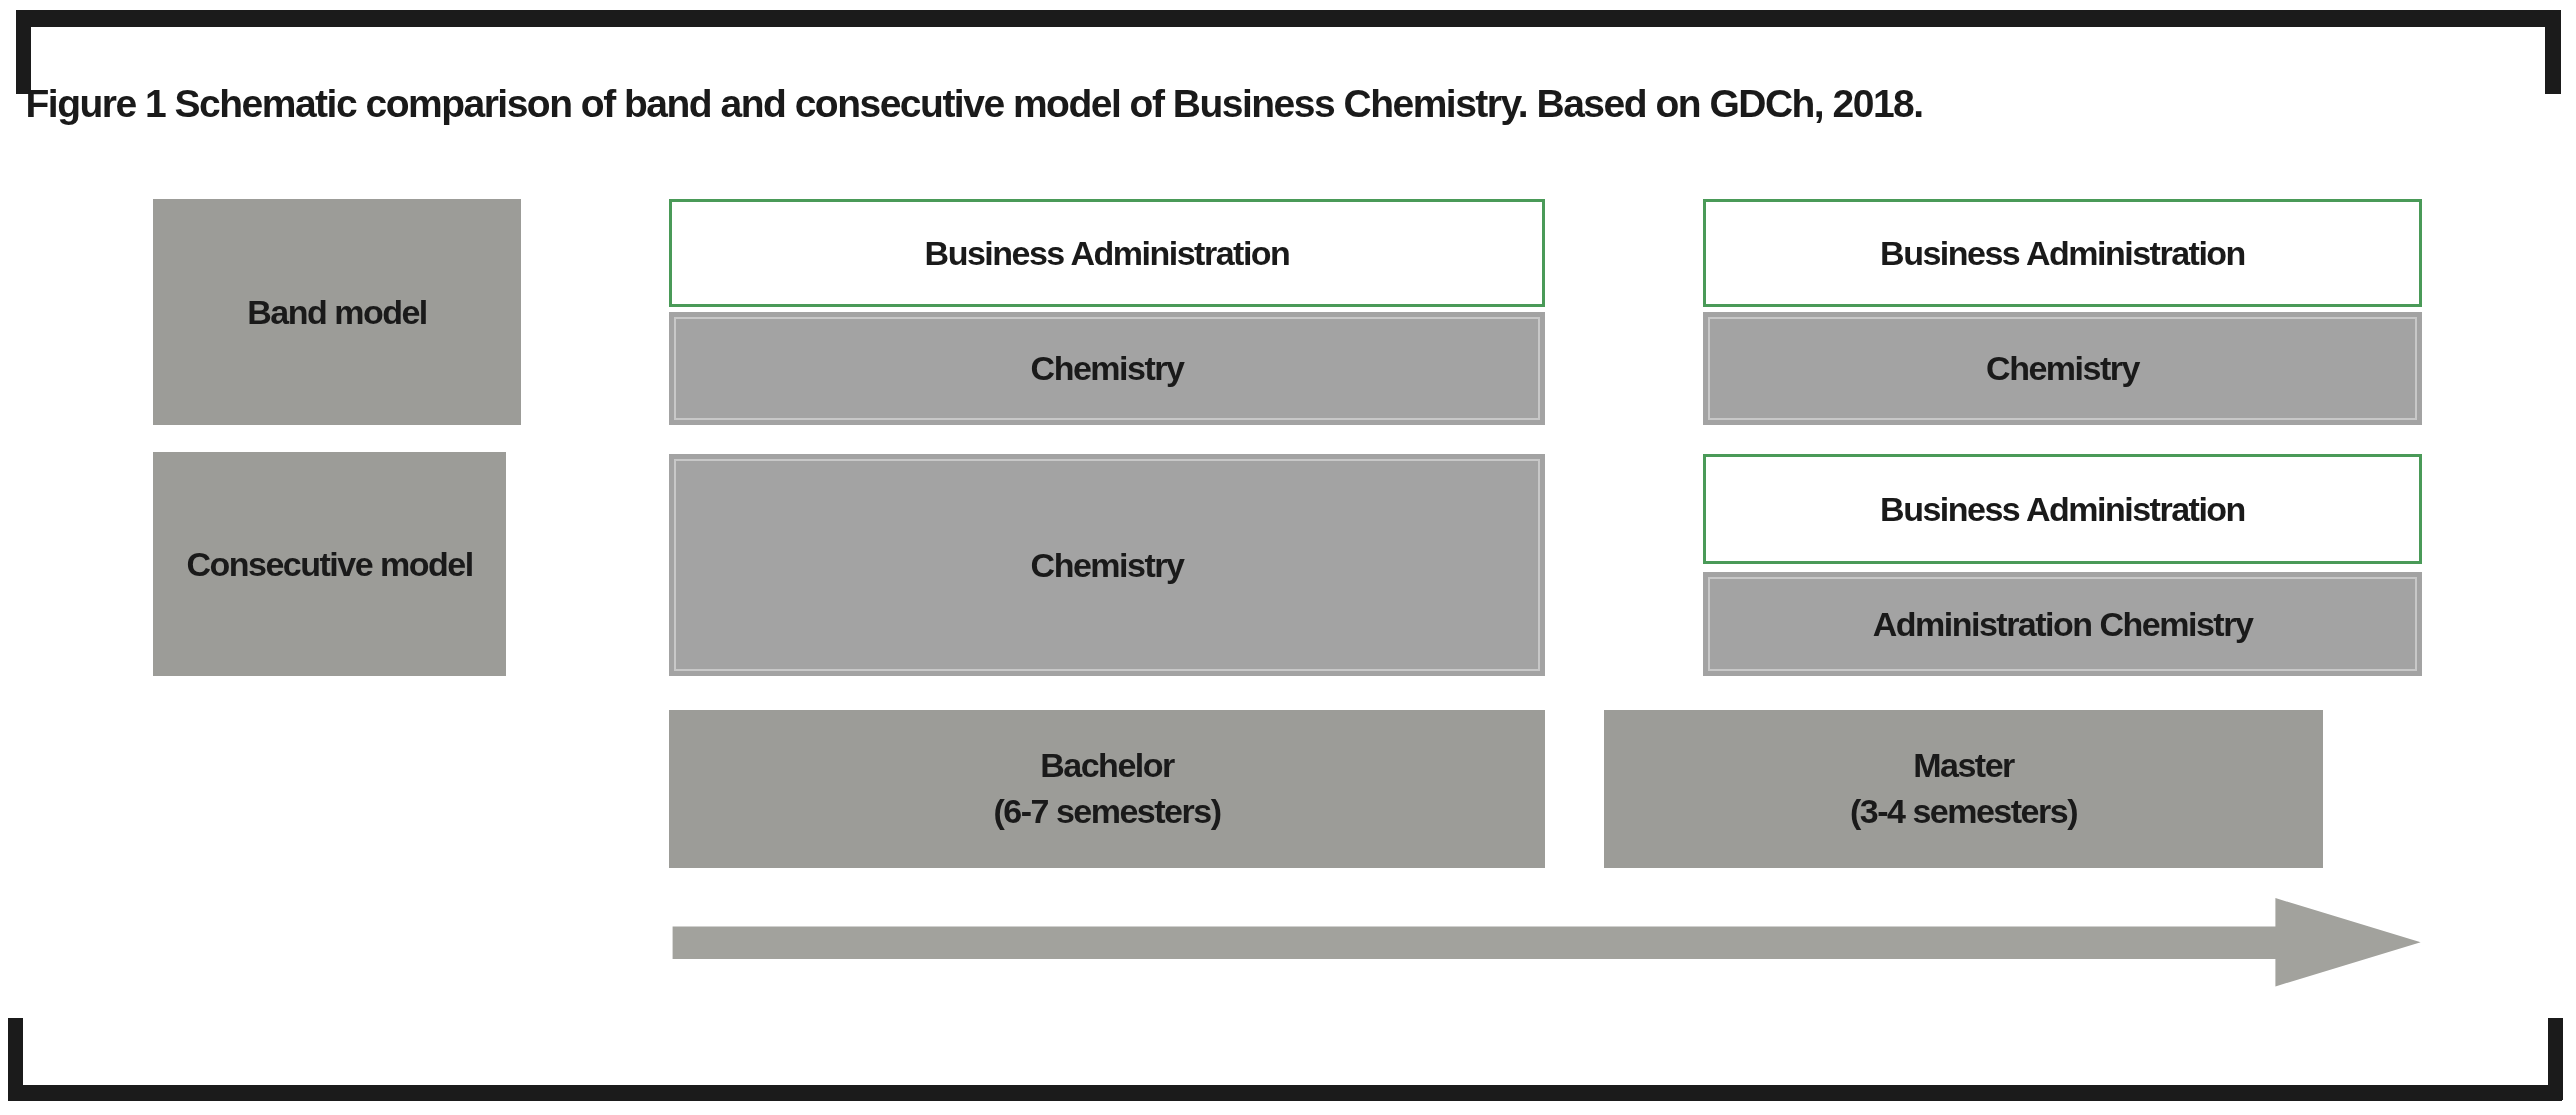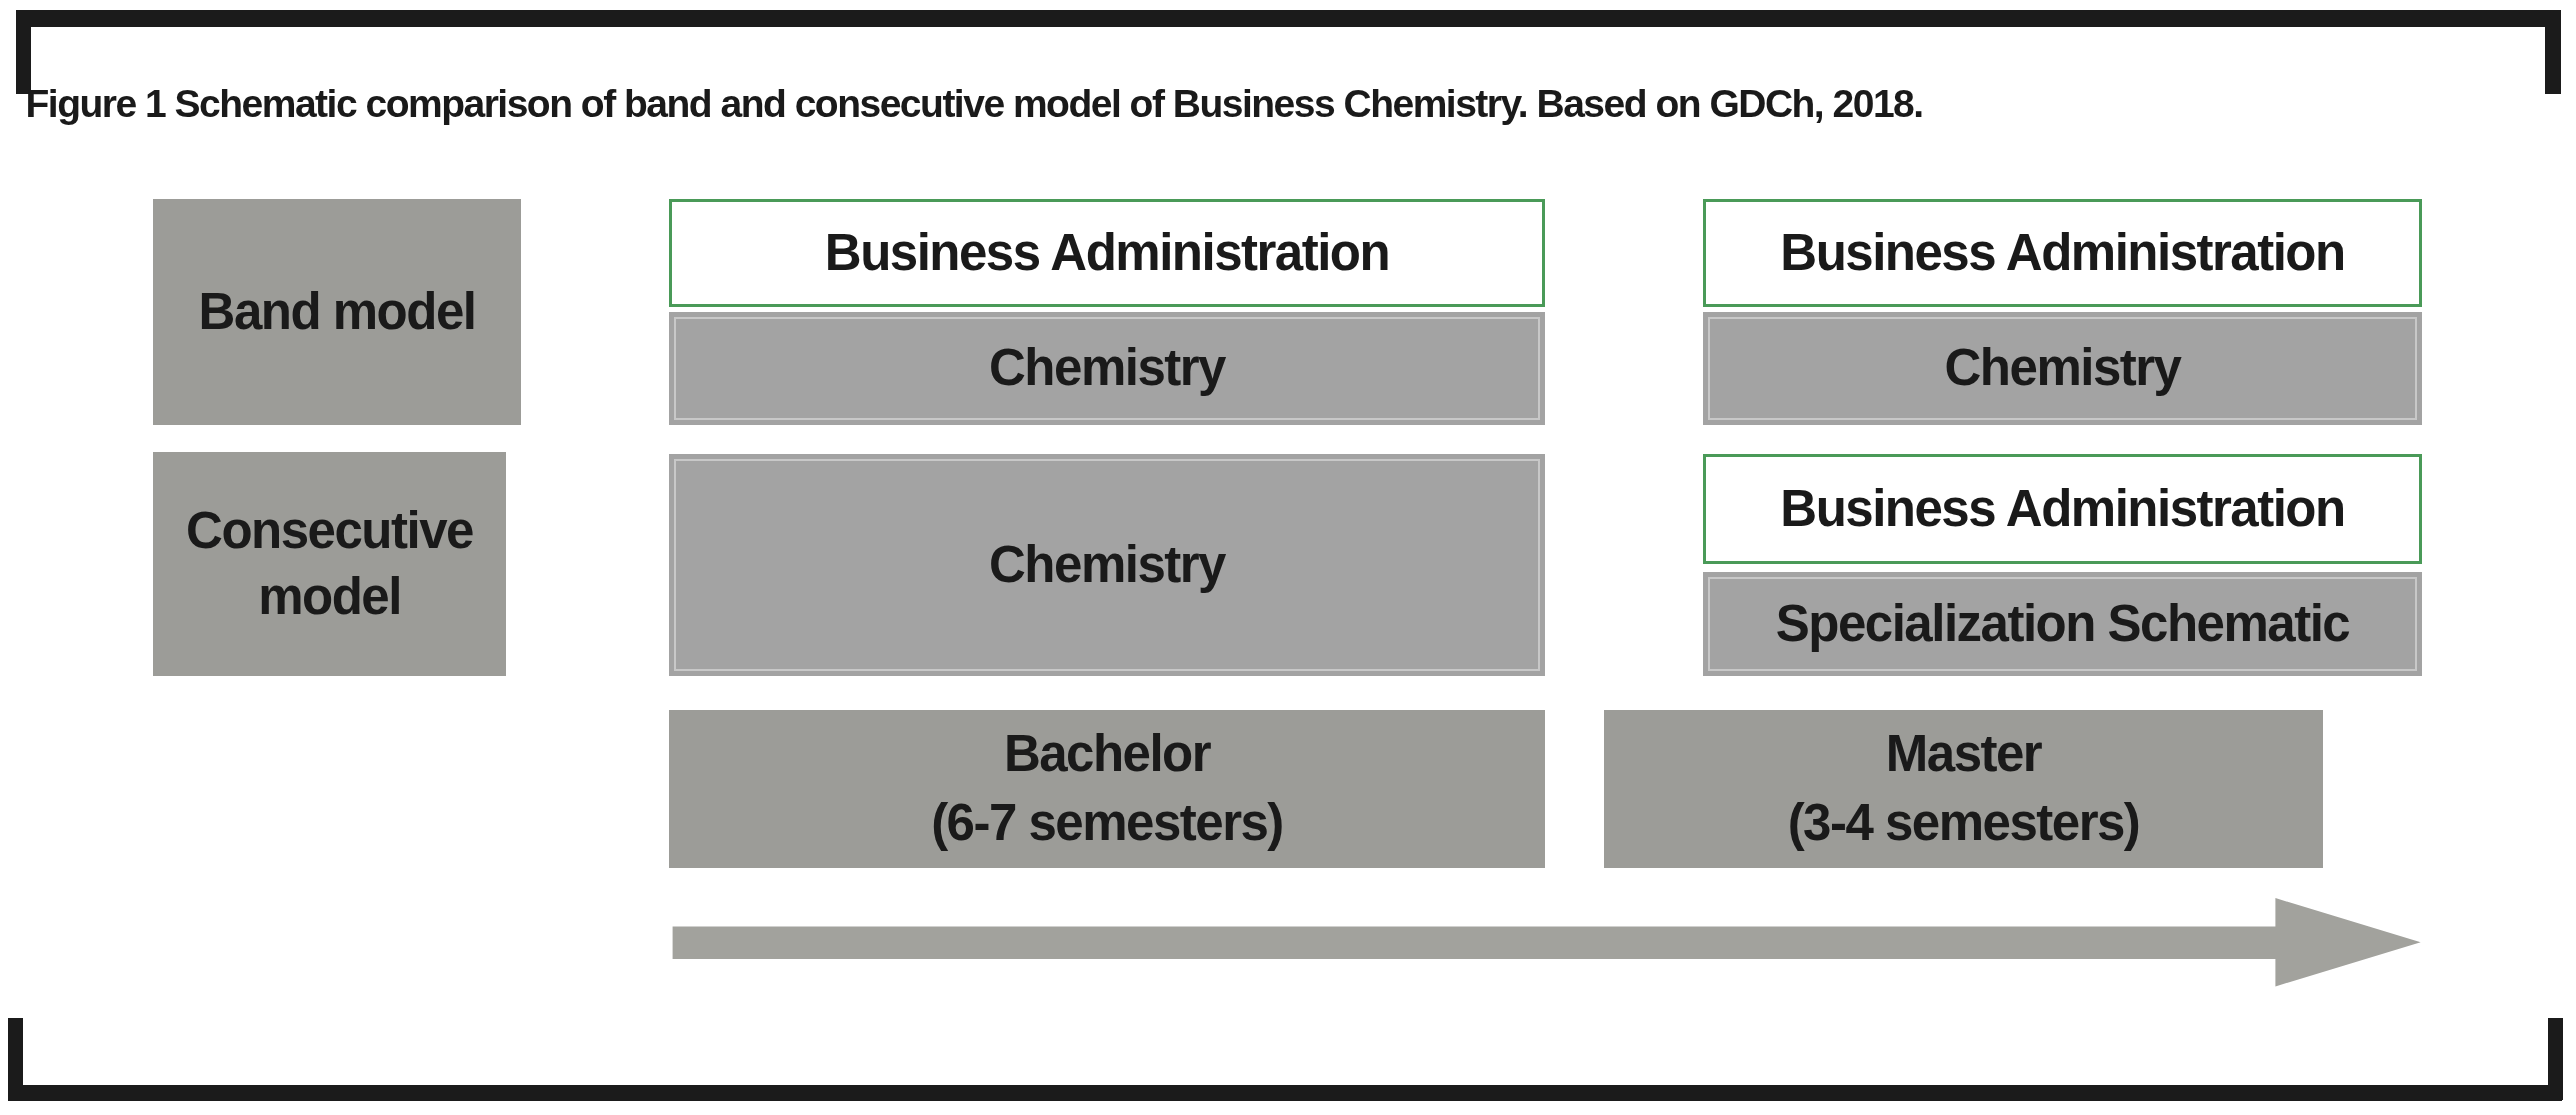--- a/index.html
+++ b/index.html
@@ -16,21 +16,21 @@
   .bar-bottom-left-v{left:7.9px;top:1018px;width:14.7px;height:82px;}
   .bar-bottom-right-v{left:2548px;top:1018px;width:14.7px;height:82px;}
 
   .caption{
     position:absolute;left:25.5px;top:82px;font-size:39px;font-weight:700;
     letter-spacing:-1.5px;white-space:nowrap;color:#1a1a1a;
   }
 
   .box{
     position:absolute;display:flex;align-items:center;justify-content:center;
-    text-align:center;font-size:51px;font-weight:700;letter-spacing:-1.5px;
+    text-align:center;font-size:34px;font-weight:700;letter-spacing:-1.5px;
     line-height:1.3;box-sizing:border-box;
   }
   .gray{background:#9c9c98;}
   .green{background:#a3a3a3;}
   .white-green{background:#ffffff;border:3.9px solid #4a9a58;}
   .inner-stroke{position:absolute;inset:4.9px;border:2px solid rgba(255,255,255,0.40);pointer-events:none;}
 
   .group{position:absolute;}
   .group .box{position:absolute;left:0;right:0;}
 
@@ -92,21 +92,21 @@
   </div>
 
   <div class="box green consec-bachelor">
     <span>Chemistry</span>
     <span class="inner-stroke"></span>
   </div>
 
   <div class="group group-consec-master">
     <div class="box white-green split2-top">Business Administration</div>
     <div class="box green split2-bottom">
-      <span>Specialization Schematic</span>
+      <span>Administration Chemistry</span>
       <span class="inner-stroke"></span>
     </div>
   </div>
 
   <div class="box gray stage stage-bachelor">
     <span class="stage-line">Bachelor</span>
     <span class="stage-line">(6-7 semesters)</span>
   </div>
   <div class="box gray stage stage-master">
     <span class="stage-line">Master</span>

